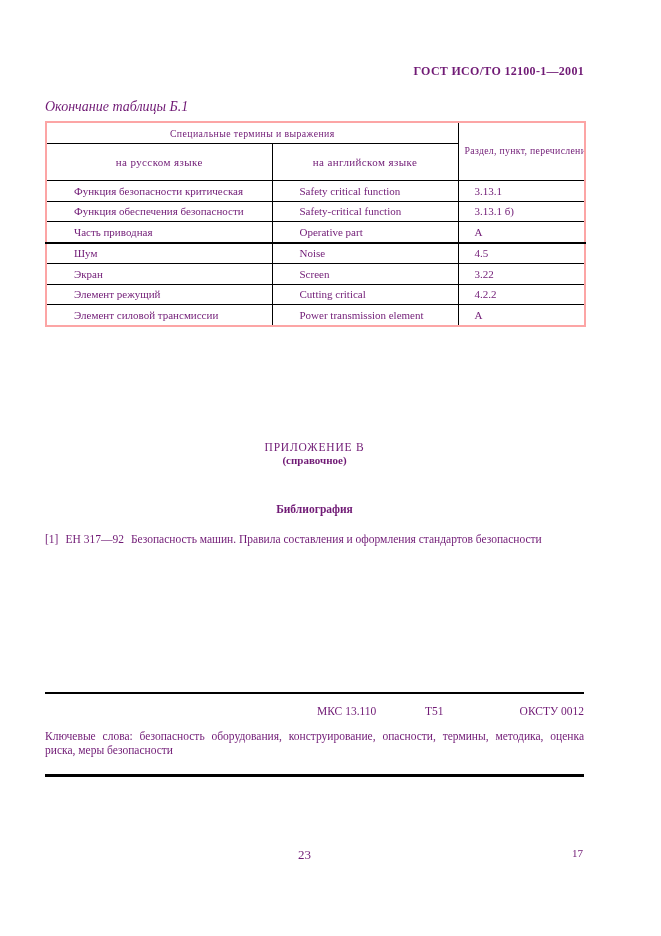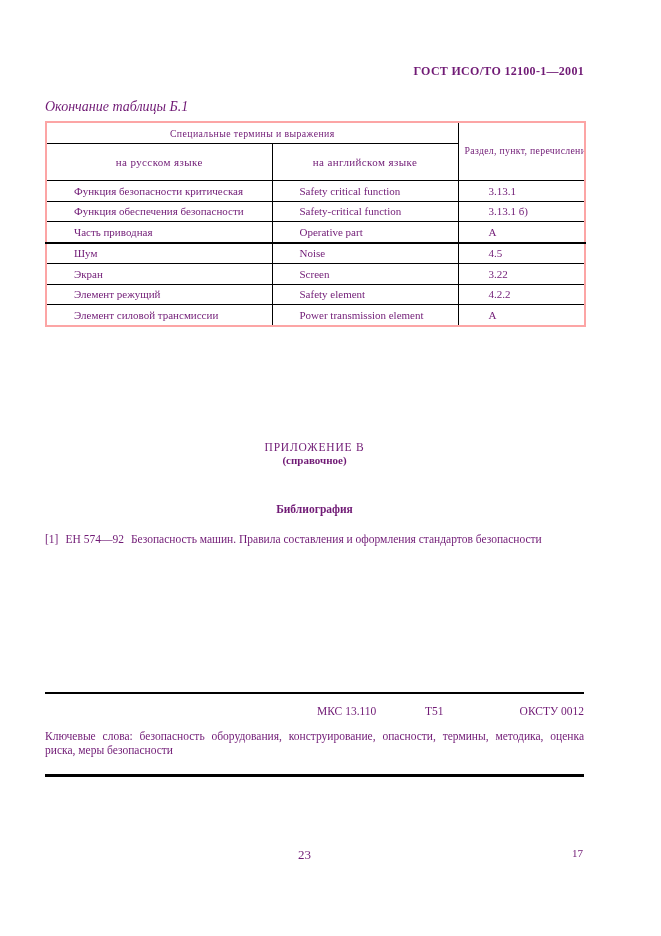--- a/index.html
+++ b/index.html
@@ -81,21 +81,21 @@
     height: 17.5px;
     font-size: 11px;
     vertical-align: middle;
     padding-left: 27px;
     margin-left: 48px;
   }
   td.cell-ref {
     height: 17.5px;
     font-size: 11px;
     vertical-align: middle;
-    padding-left: 30px;
+    padding-left: 16px;
     border-left: 2px solid #000;
   }
   tr.sep td { border-bottom: 2px solid #000; }
   .annex-title {
     margin-top: 113px;
     text-align: center;
     font-size: 11.5px;
     letter-spacing: 0.8px;
     line-height: 14px;
   }
@@ -207,38 +207,38 @@
           <td class="cell-en">Noise</td>
           <td class="cell-ref">4.5</td>
         </tr>
         <tr>
           <td class="cell-ru">Экран</td>
           <td class="cell-en">Screen</td>
           <td class="cell-ref">3.22</td>
         </tr>
         <tr>
           <td class="cell-ru">Элемент режущий</td>
-          <td class="cell-en">Safety element</td>
+          <td class="cell-en">Cutting critical</td>
           <td class="cell-ref">4.2.2</td>
         </tr>
         <tr>
           <td class="cell-ru">Элемент силовой трансмиссии</td>
           <td class="cell-en">Power transmission element</td>
           <td class="cell-ref">А</td>
         </tr>
       </tbody>
     </table>
 
     <div class="annex-title">ПРИЛОЖЕНИЕ В</div>
     <div class="annex-sub">(справочное)</div>
 
     <div class="bib-title">Библиография</div>
 
     <div class="ref-entry">
-      <span class="ref-num">[1]</span><span class="ref-code">ЕН 574—92</span><span class="ref-text">Безопасность машин. Правила составления и оформления стандартов безопасности</span>
+      <span class="ref-num">[1]</span><span class="ref-code">ЕН 317—92</span><span class="ref-text">Безопасность машин. Правила составления и оформления стандартов безопасности</span>
     </div>
 
     <hr class="rule-thin">
 
     <div class="codes-row">
       <span class="code-mks">МКС 13.110</span>
       <span class="code-t">Т51</span>
       <span class="code-okstu">ОКСТУ 0012</span>
     </div>
 

